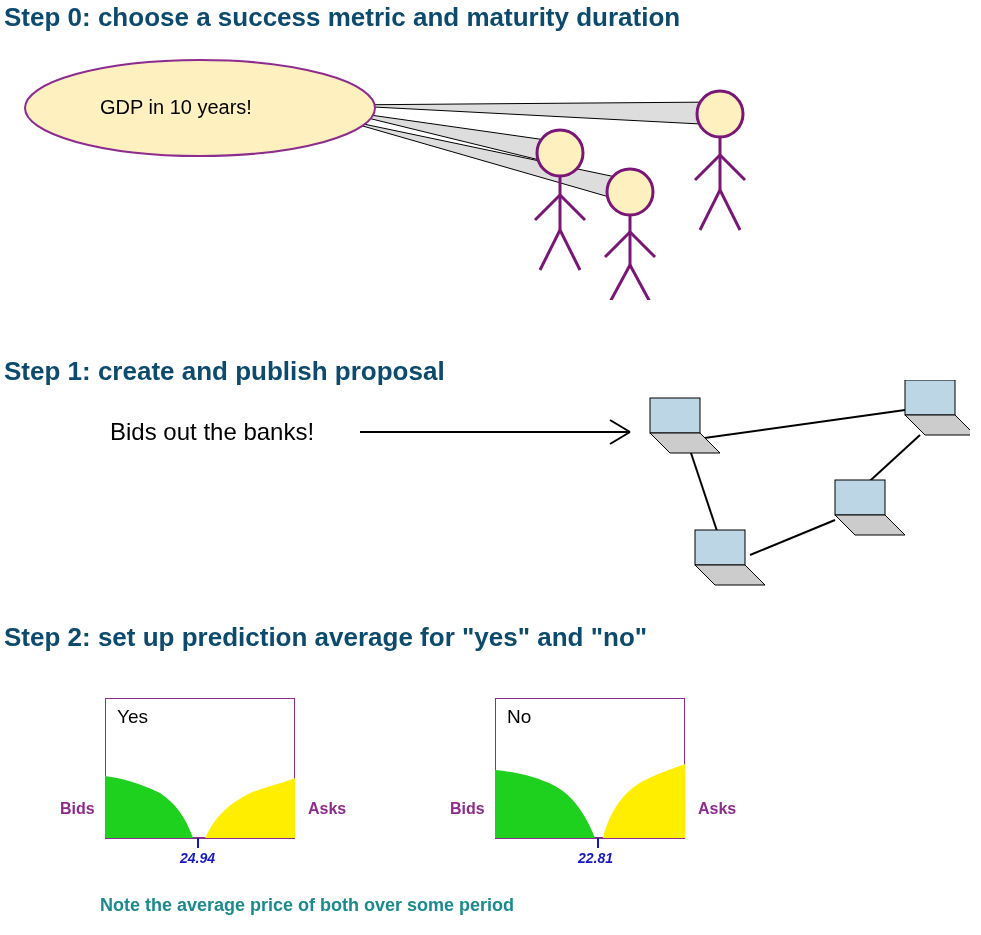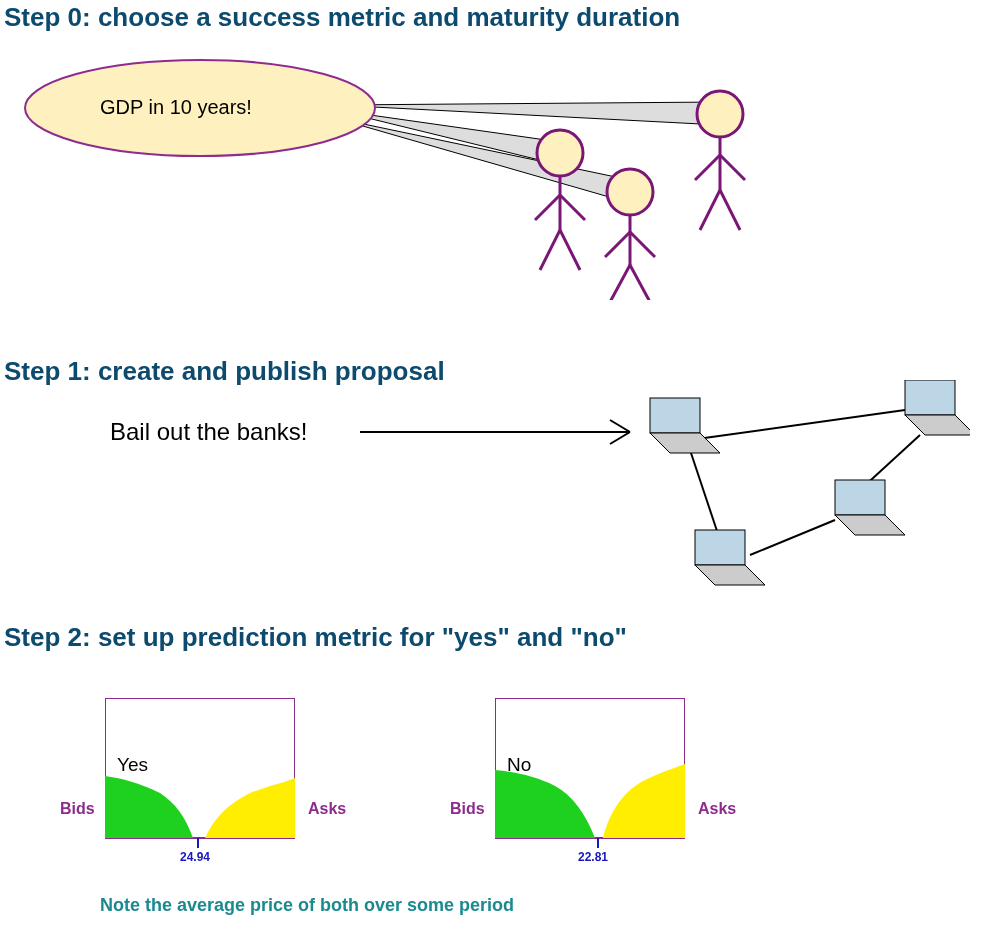--- a/index.html
+++ b/index.html
@@ -21,33 +21,33 @@
     font-size: 20px;
     position: absolute;
   }
   .proposal-text {
     font-size: 24px;
     position: absolute;
   }
   .chart-label {
     font-size: 19px;
     position: absolute;
-    margin-top: 48px;
   }
   .side-label {
     font-size: 16px;
     color: #8e2b8e;
     font-weight: bold;
     position: absolute;
   }
   .price-label {
-    font-size: 12px;
+    font-size: 14px;
     color: #1818c0;
     font-weight: bold;
     position: absolute;
+    font-style: italic;
   }
   .note {
     color: #1a8a8f;
     font-weight: bold;
     font-size: 18px;
     position: absolute;
   }
 </style>
 </head>
 <body>
@@ -86,21 +86,21 @@
     <line x1="720" y1="150" x2="700" y2="190"></line>
     <line x1="720" y1="150" x2="740" y2="190"></line>
     <line x1="720" y1="115" x2="695" y2="140"></line>
     <line x1="720" y1="115" x2="745" y2="140"></line>
   </g>
 </svg>
 <div class="bubble-text" style="left:100px; top:96px;">GDP in 10 years!</div>
 
 <div class="step-header" style="left:4px; top:328px;margin-top:28px;">Step 1: create and publish proposal</div>
 
-<div class="proposal-text" style="left:110px; top:418px;">Bail out the banks!</div>
+<div class="proposal-text" style="left:110px; top:418px;">Bids out the banks!</div>
 
 <svg style="position:absolute; left:350px; top:380px;" width="620" height="230">
 
   <line x1="10" y1="52" x2="280" y2="52" stroke="#000" stroke-width="2"></line>
   <line x1="280" y1="52" x2="260" y2="40" stroke="#000" stroke-width="2"></line>
   <line x1="280" y1="52" x2="260" y2="64" stroke="#000" stroke-width="2"></line>
 
   <line x1="340" y1="60" x2="555" y2="30" stroke="#000" stroke-width="2"></line>
   <line x1="340" y1="70" x2="370" y2="160" stroke="#000" stroke-width="2"></line>
   <line x1="570" y1="55" x2="510" y2="110" stroke="#000" stroke-width="2"></line>
@@ -120,21 +120,21 @@
     <rect x="485" y="100" width="50" height="35" fill="#bcd6e6" stroke="#000"></rect>
     <polygon points="485,135 535,135 555,155 505,155" fill="#ccc" stroke="#000"></polygon>
   </g>
 
   <g>
     <rect x="345" y="150" width="50" height="35" fill="#bcd6e6" stroke="#000"></rect>
     <polygon points="345,185 395,185 415,205 365,205" fill="#ccc" stroke="#000"></polygon>
   </g>
 </svg>
 
-<div class="step-header" style="left:4px; top:622px;">Step 2: set up prediction metric for "yes" and "no"</div>
+<div class="step-header" style="left:4px; top:622px;">Step 2: set up prediction average for "yes" and "no"</div>
 
 <svg style="position:absolute; left:105px; top:698px;" width="190" height="150">
   <rect x="0" y="0" width="190" height="140" fill="#fff" stroke="#8e2b8e" stroke-width="2"></rect>
 
   <path d="M0,78 C15,80 35,85 55,95 C70,105 80,118 88,140 L0,140 Z" fill="#1fd11f"></path>
 
   <path d="M100,140 C110,118 125,105 145,95 C163,88 178,85 190,80 L190,140 Z" fill="#ffee00"></path>
 
   <line x1="93" y1="140" x2="93" y2="150" stroke="#1818c0" stroke-width="2"></line>
 

